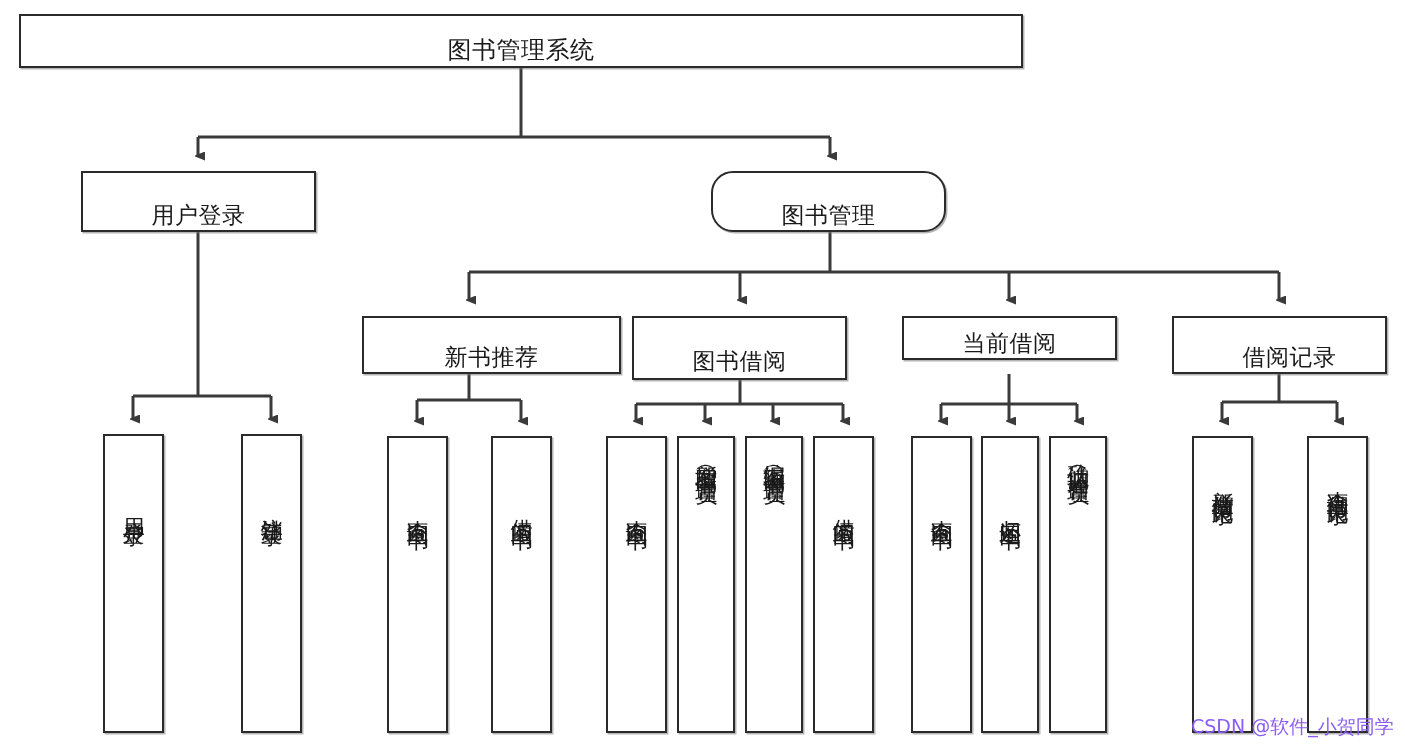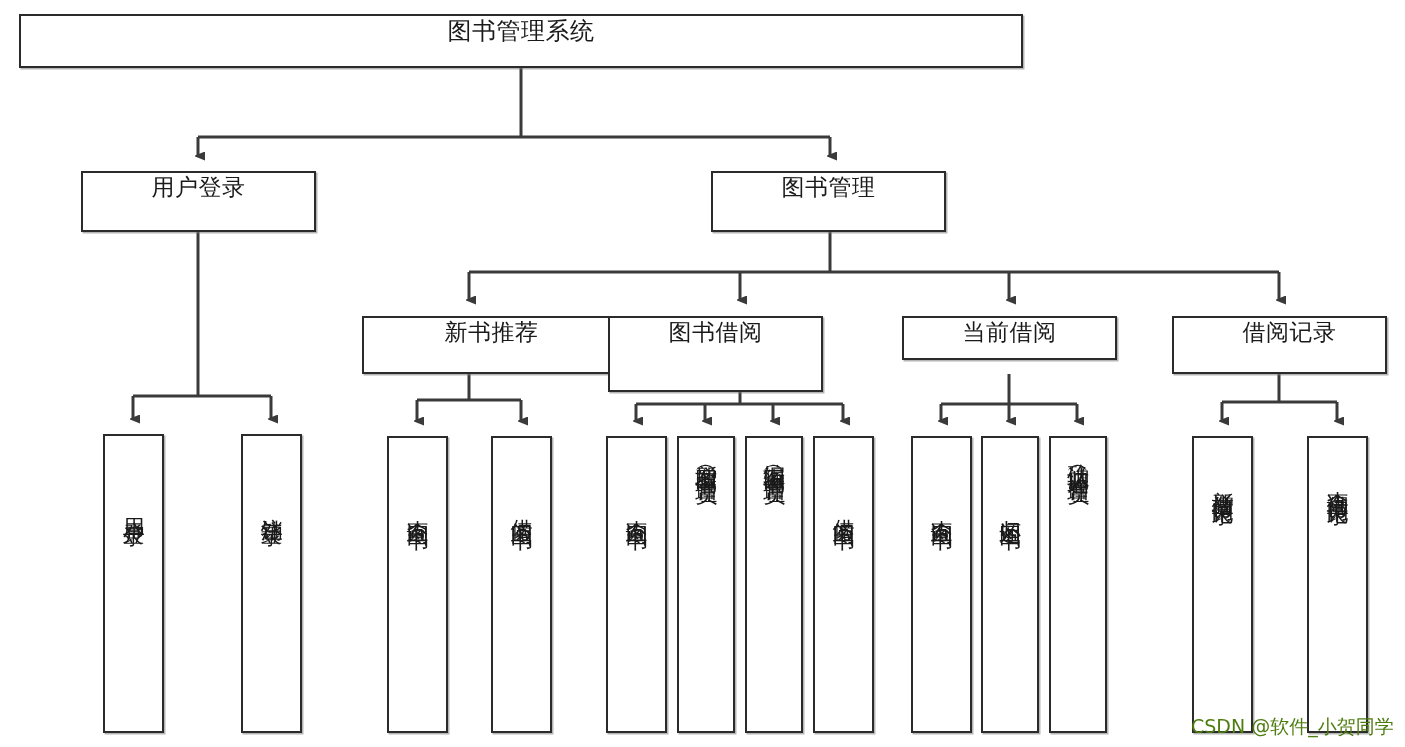--- a/index.html
+++ b/index.html
@@ -25,21 +25,21 @@
     height: 747px;
     pointer-events: none;
   }
   .node {
     position: absolute;
     box-sizing: border-box;
     background: #ffffff;
     border: 2px solid #2b2b2b;
     box-shadow: 1.5px 1.5px 0 0 rgba(120,120,120,0.55);
     display: flex;
-    align-items: flex-start;
+    align-items: flex-end;
     justify-content: center;
     color: #1a1a1a;
   }
   .node .label {
     display: block;
     text-align: center;
     line-height: 1.28;
     white-space: nowrap;
   }
   
@@ -59,21 +59,21 @@
     writing-mode: vertical-rl;
     text-orientation: upright;
     font-size: 22px;
     line-height: 1.02;
     letter-spacing: 3px;
     white-space: nowrap;
     margin: 0 auto;
   }
   .watermark {
     position: absolute;
-    color: #4d7c0f;
+    color: #8b5cf6;
     font-size: 19px;
     white-space: nowrap;
     font-family: "DejaVu Sans", "Liberation Sans", sans-serif;
   }
 </style>
 </head>
 <body>
 
 <div id="canvas">
 
@@ -128,28 +128,28 @@
     </g>
   </svg>
 
   <div class="node horiz root" style="left:19px; top:14px; width:1004px; height:54px;">
     <span class="label">图书管理系统</span>
   </div>
 
   <div class="node horiz" style="left:81px; top:171px; width:235px; height:61px;">
     <span class="label">用户登录</span>
   </div>
-  <div class="node horiz" style="left:711px; top:171px; width:235px; height:61px;">
+  <div class="node horiz" style="left:711px; top:171px; width:235px; height:61px;border-radius:22px;">
     <span class="label">图书管理</span>
   </div>
 
   <div class="node horiz" style="left:362px; top:316px; width:259px; height:58px;">
     <span class="label">新书推荐</span>
   </div>
-  <div class="node horiz" style="left:608px; top:316px; width:215px; height:76px;">
+  <div class="node horiz" style="left:632px; top:316px; width:215px; height:64px;font-family:Liberation Mono, monospace;">
     <span class="label">图书借阅</span>
   </div>
   <div class="node horiz" style="left:902px; top:316px; width:215px; height:44px;">
     <span class="label">当前借阅</span>
   </div>
   <div class="node horiz" style="left:1172px; top:316px; width:215px; height:58px;padding-left:20px;">
     <span class="label">借阅记录</span>
   </div>
 
   <div class="node vert" style="left:103px; top:434px; width:61px; height:299px; padding-top:64px;">

